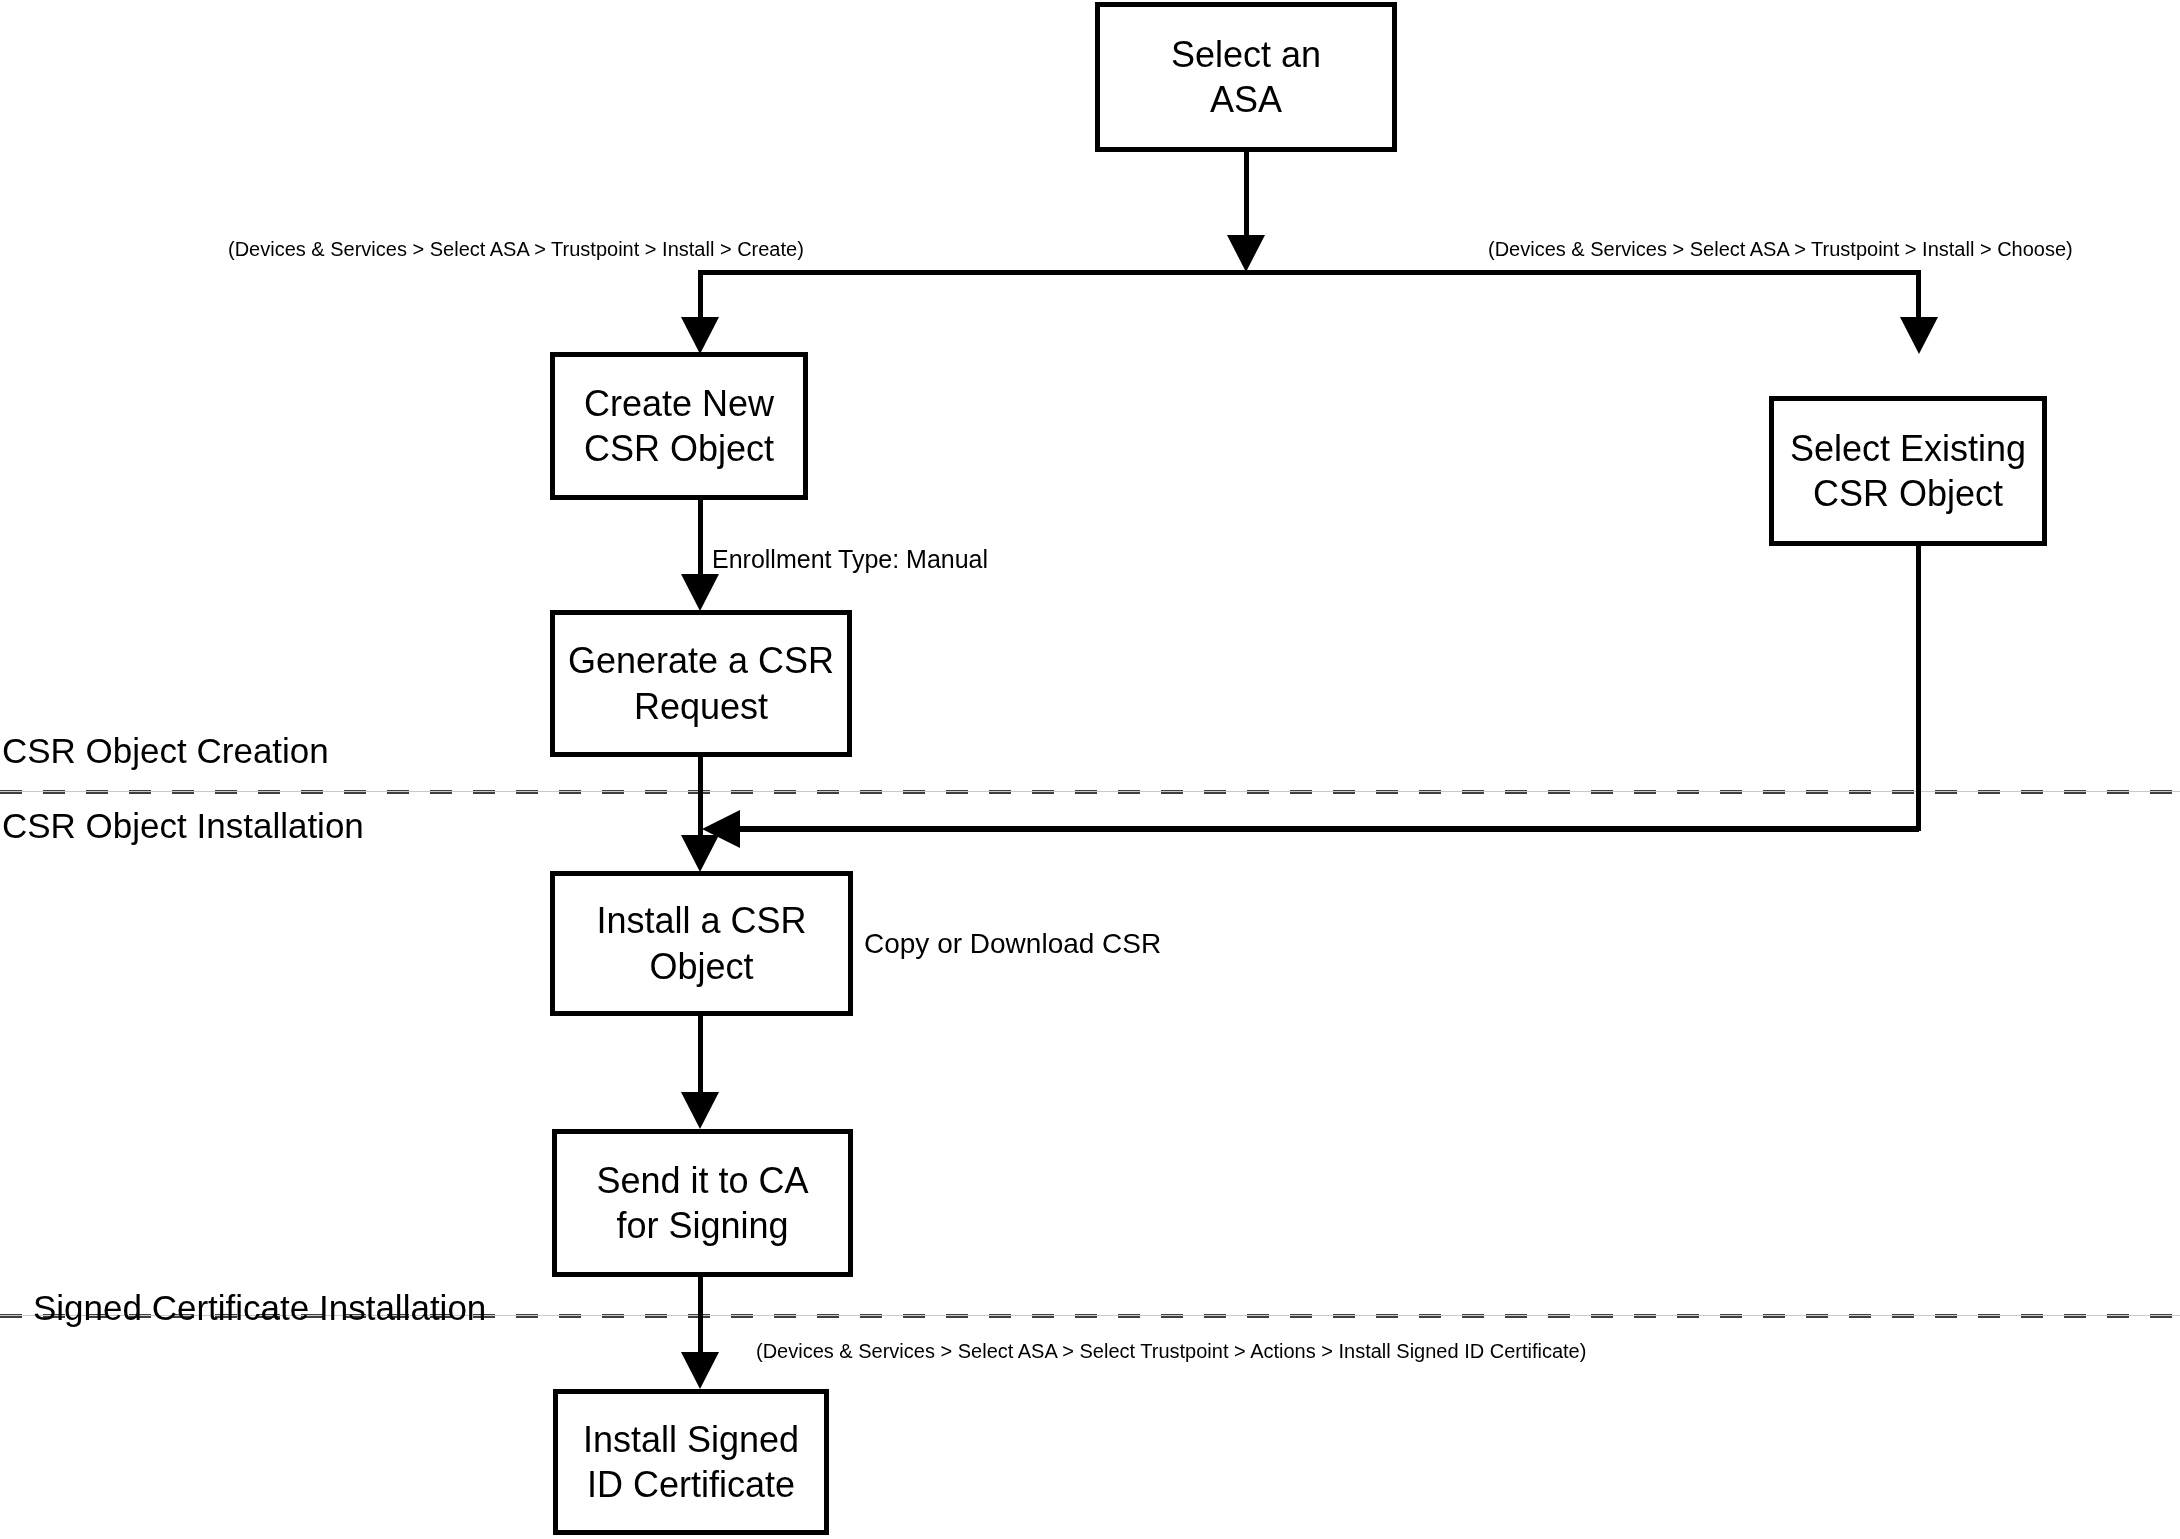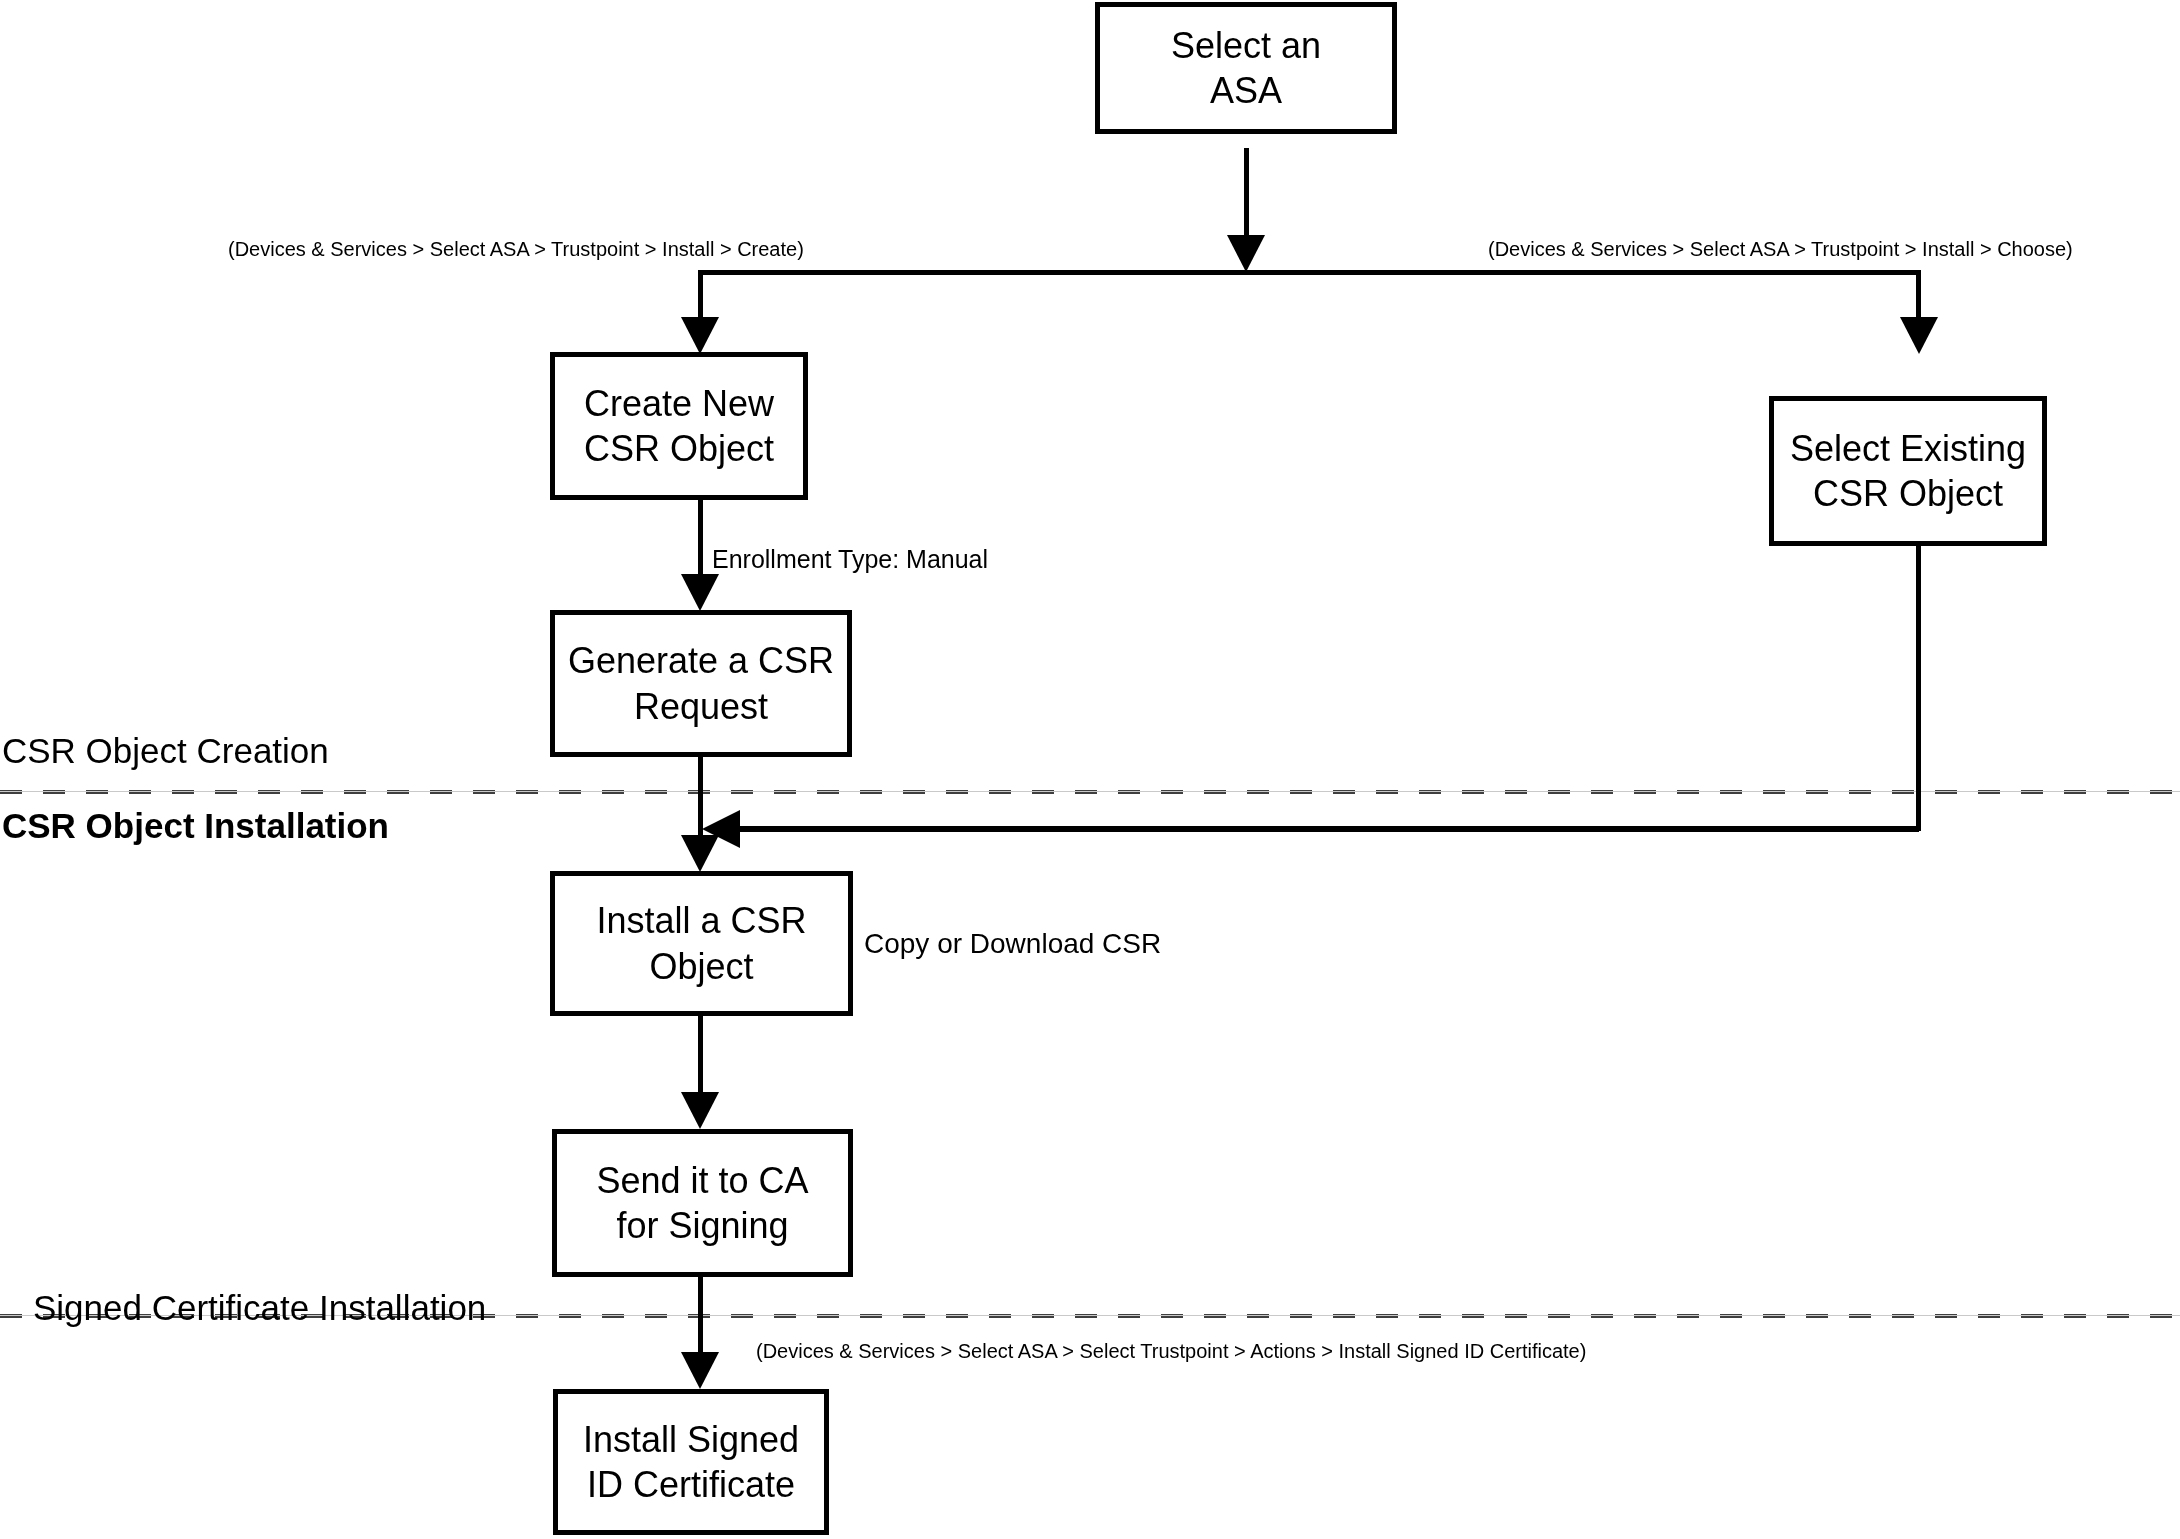--- a/index.html
+++ b/index.html
@@ -95,21 +95,21 @@
 </style>
 </head>
 <body>
 
 <div class="canvas">
 
   <div class="sep" style="top:790px;"></div>
   <div class="sep" style="top:1314px;"></div>
 
   <div class="section-label" style="left:2px; top:731px;">CSR Object Creation</div>
-  <div class="section-label" style="left:2px; top:806px;font-weight:bold;">CSR Object Installation</div>
+  <div class="section-label" style="left:2px; top:806px;">CSR Object Installation</div>
   <div class="section-label" style="left:2px; top:1288px;margin-left:31px;">Signed Certificate Installation</div>
 
   <div class="line" style="left:1244px; top:148px; width:5px; height:92px;"></div>
   <div class="arrow-down" style="left:1227px; top:235px;"></div>
 
   <div class="line" style="left:700px; top:270px; width:1221px; height:5px;"></div>
 
   <div class="line" style="left:698px; top:270px; width:5px; height:52px;"></div>
   <div class="arrow-down" style="left:681px; top:317px;"></div>
 
@@ -131,21 +131,21 @@
 
   <div class="line" style="left:698px; top:1275px; width:5px; height:80px;"></div>
   <div class="arrow-down" style="left:681px; top:1352px;"></div>
 
   <div class="edge-label" style="left:228px; top:238px;">(Devices &amp; Services &gt; Select ASA &gt; Trustpoint &gt; Install &gt; Create)</div>
   <div class="edge-label" style="left:1488px; top:238px;">(Devices &amp; Services &gt; Select ASA &gt; Trustpoint &gt; Install &gt; Choose)</div>
   <div class="edge-label mid" style="left:712px; top:545px;">Enrollment Type: Manual</div>
   <div class="edge-label big" style="left:864px; top:928px;">Copy or Download CSR</div>
   <div class="edge-label" style="left:756px; top:1340px;">(Devices &amp; Services &gt; Select ASA &gt; Select Trustpoint &gt; Actions &gt; Install Signed ID Certificate)</div>
 
-  <div class="node" style="left:1095px; top:2px; width:302px; height:132px;text-align:center;">
+  <div class="node" style="left:1095px; top:2px; width:302px; height:150px;text-align:center;">
     <div>
       <div>Select an</div>
       <div>ASA</div>
     </div>
   </div>
 
   <div class="node" style="left:550px; top:352px; width:258px; height:148px;">
     <div>
       <div>Create New</div>
       <div>CSR Object</div>

